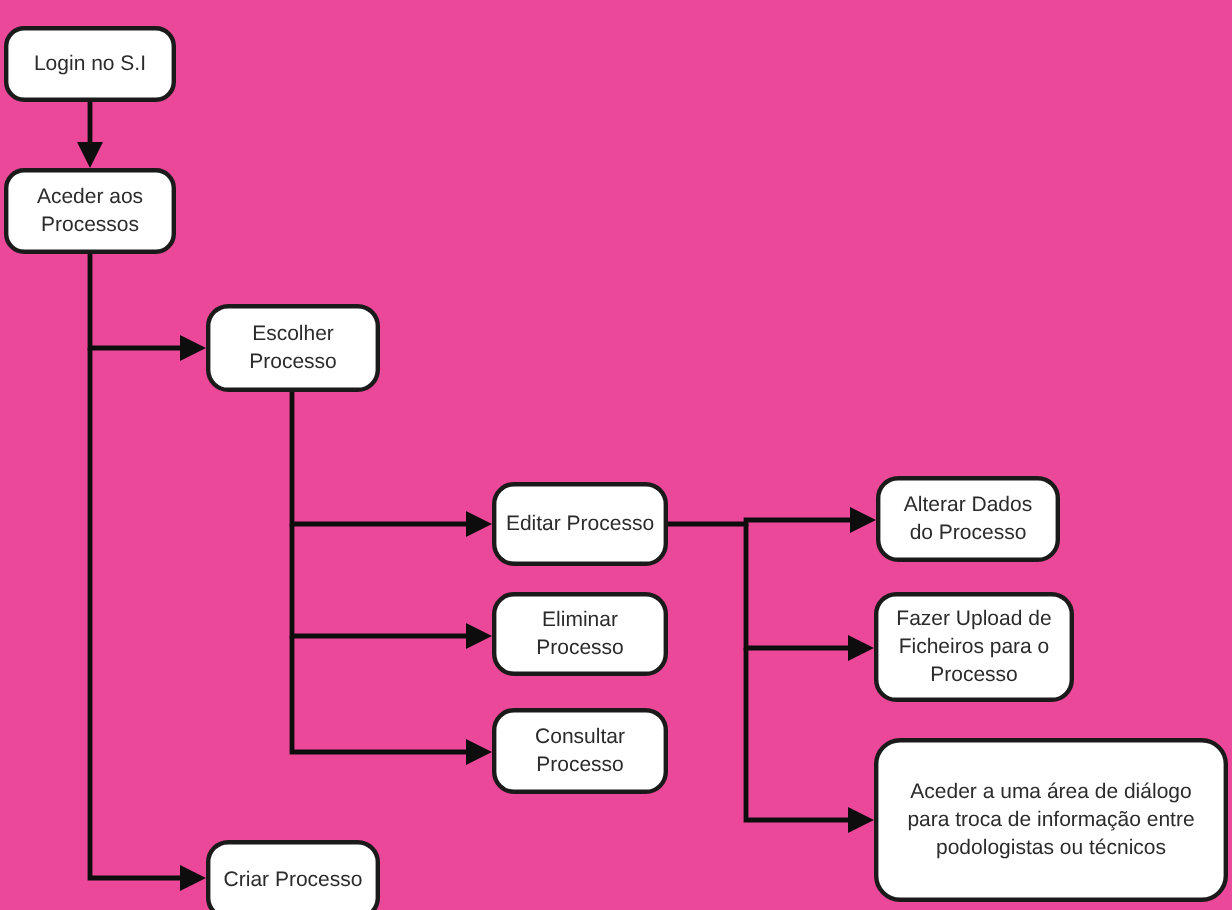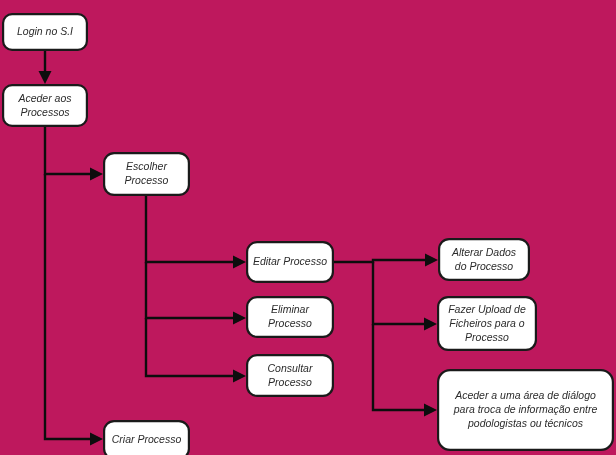--- a/index.html
+++ b/index.html
@@ -10,22 +10,21 @@
   body {
     width: 616px;
     height: 455px;
     overflow: hidden;
     font-family: "Liberation Sans", sans-serif;
   }
   #flowchart-root {
     position: relative;
     width: 616px;
     height: 455px;
-    background: #be185d;
-    font-style: italic;
+    background: #ec4899;
   }
   svg#flow-svg {
     position: absolute;
     top: 0;
     left: 0;
     width: 616px;
     height: 455px;
     display: block;
   }
   .node-rect {

